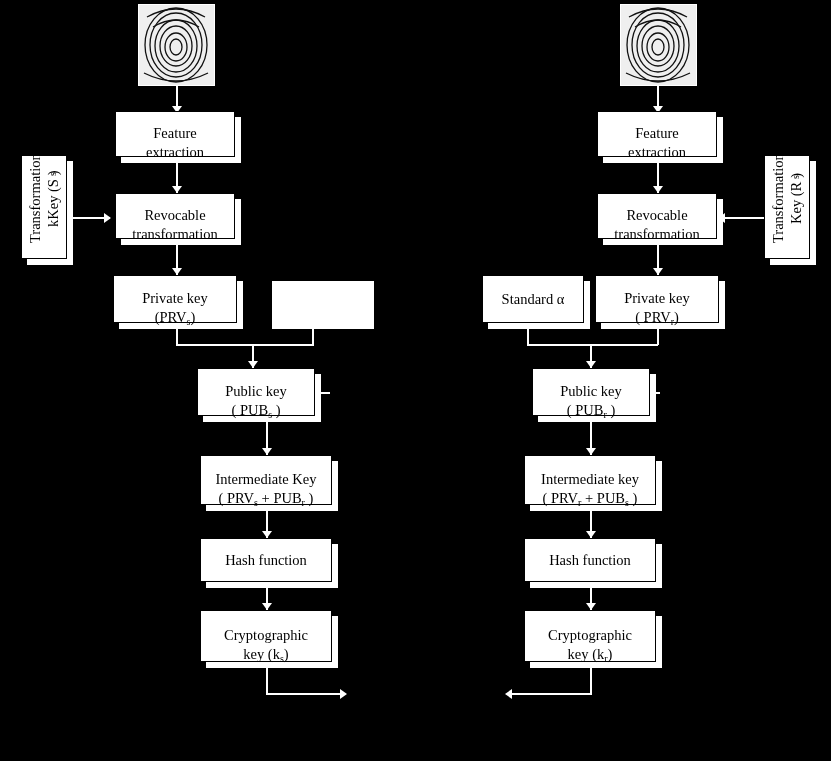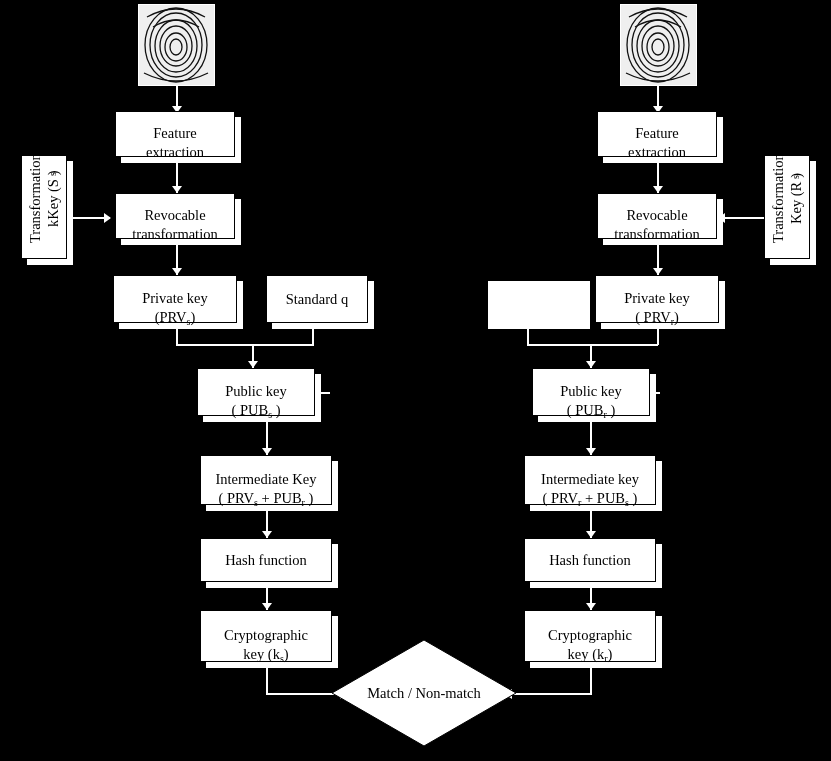--- a/index.html
+++ b/index.html
@@ -219,23 +219,20 @@
 
   <div class="shadow" style="left:119px; top:281px; width:124px; height:48px;"></div>
   <div class="box" style="left:113px; top:275px; width:124px; height:48px;">
     <span class="lines">
       <span>Private key</span><br>
       <span>(PRV</span><sub>s</sub><span>)</span>
     </span>
   </div>
 
   <div class="shadow" style="left:272px; top:281px; width:102px; height:48px;"></div>
-  <div class="box" style="left:266px; top:275px; width:102px; height:48px;">
-    <span>Standard q</span>
-  </div>
 
   <div class="shadow" style="left:203px; top:374px; width:118px; height:48px;"></div>
   <div class="box" style="left:197px; top:368px; width:118px; height:48px;">
     <span class="lines">
       <span>Public key</span><br>
       <span>( PUB</span><sub>s</sub><span> )</span>
     </span>
   </div>
 
   <div class="shadow" style="left:206px; top:461px; width:132px; height:50px;"></div>
@@ -302,20 +299,23 @@
 
   <div class="shadow" style="left:601px; top:281px; width:124px; height:48px;"></div>
   <div class="box" style="left:595px; top:275px; width:124px; height:48px;">
     <span class="lines">
       <span>Private key</span><br>
       <span>( PRV</span><sub>r</sub><span>)</span>
     </span>
   </div>
 
   <div class="shadow" style="left:488px; top:281px; width:102px; height:48px;"></div>
+  <div class="box" style="left:482px; top:275px; width:102px; height:48px;">
+    <span>Standard α</span>
+  </div>
 
   <div class="shadow" style="left:538px; top:374px; width:118px; height:48px;"></div>
   <div class="box" style="left:532px; top:368px; width:118px; height:48px;">
     <span class="lines">
       <span>Public key</span><br>
       <span>( PUB</span><sub>r</sub><span> )</span>
     </span>
   </div>
 
   <div class="shadow" style="left:530px; top:461px; width:132px; height:50px;"></div>
@@ -332,20 +332,14 @@
   </div>
 
   <div class="shadow" style="left:530px; top:616px; width:132px; height:52px;"></div>
   <div class="box" style="left:524px; top:610px; width:132px; height:52px;">
     <span class="lines">
       <span>Cryptographic</span><br>
       <span>key (k</span><sub>r</sub><span>)</span>
     </span>
   </div>
 
-  <div class="diamond" style="left:330px; top:638px; width:188px; height:110px;">
-    <svg width="188" height="110" viewBox="0 0 188 110">
-      <polygon points="94,2 186,55 94,108 2,55" fill="#ffffff" stroke="#000000" stroke-width="1"></polygon>
-    </svg>
-    <div class="dlabel">Match / Non-match</div>
-  </div>
 
 </div>
 
 </body></html>

